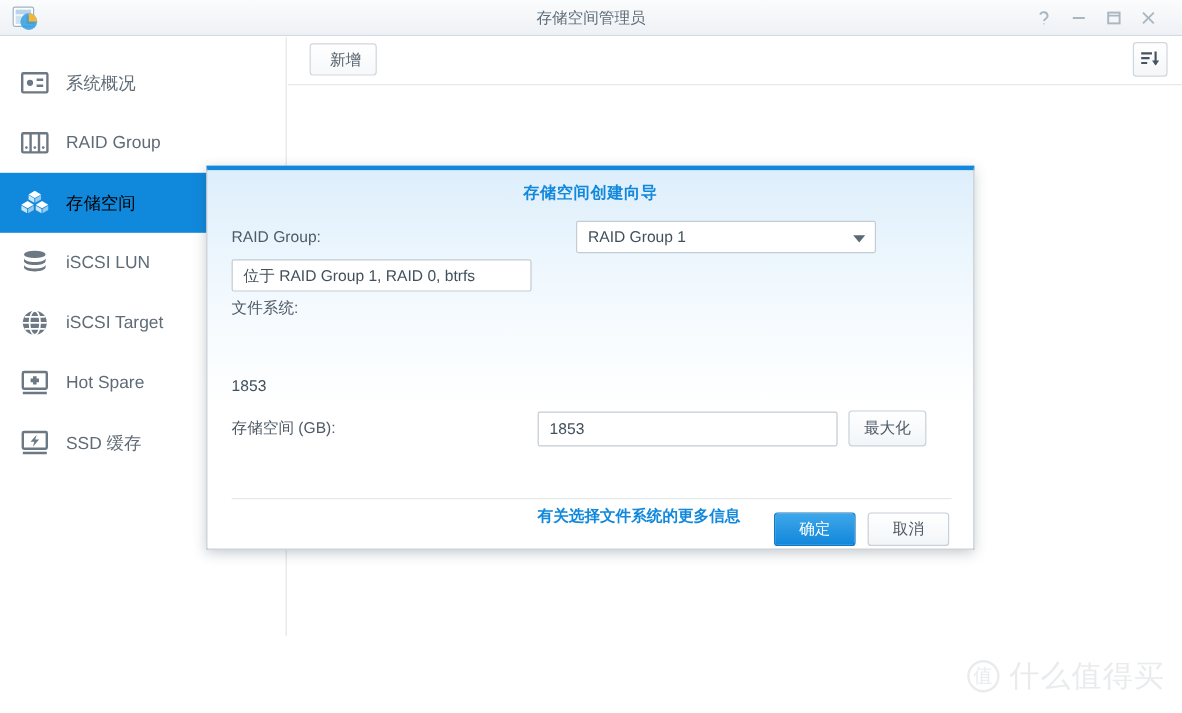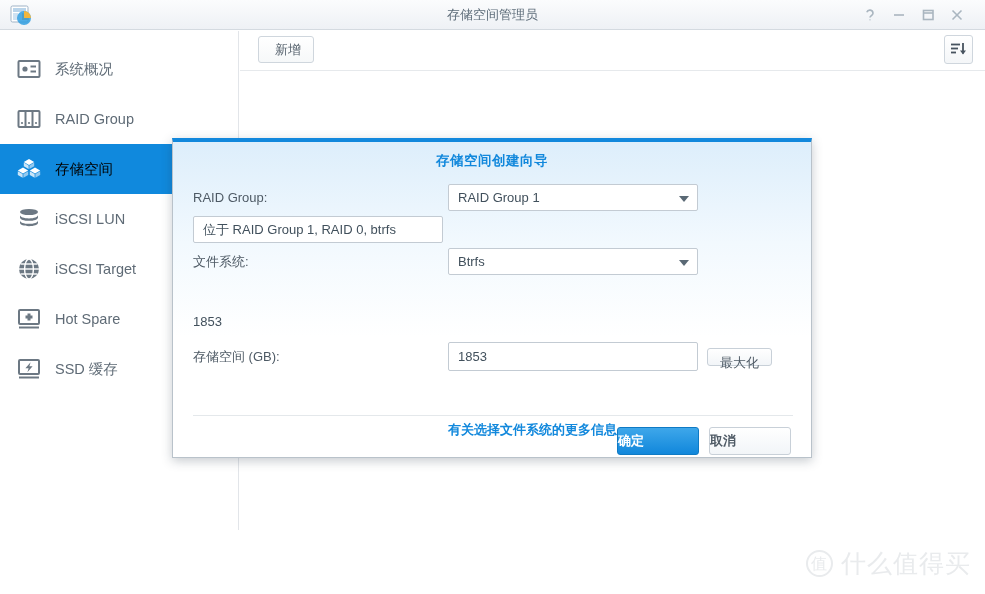--- a/index.html
+++ b/index.html
@@ -197,29 +197,29 @@
   .static-value { font-size: 13px; color: #41505c; }
 
   #fs-link {
     position: absolute; left: 275px; top: 279px;
     font-size: 13px;
     color: #1288dc;
     font-weight: bold;
     cursor: pointer;
   }
 
-  #row-raid   { top: 42px; }
+  #row-raid   { top: 42px; gap: 32px; }
   #row-desc   { top: 74px; }
   #row-fs     { top: 106px; }
   #row-max    { top: 172px; }
   #row-alloc  { top: 200px; }
 
   #max-button {
     margin-left: 9px;
-    width: 65px; height: 18px;
+    width: 65px; height: 30px;
     background: linear-gradient(to bottom, #ffffff 0%, #f2f5f8 100%);
     border: 1px solid #c8d0d8;
     border-radius: 3px;
     font-size: 13px;
     color: #4e5a65;
     line-height: 27px;
     text-align: center;
     cursor: pointer;
   }
   #alloc-field { width: 250px; height: 29px; line-height: 27px; }
@@ -227,27 +227,26 @@
   #dialog-sep {
     position: absolute; left: 20px; top: 273px;
     width: 600px; height: 1px;
     background: #e4e8eb;
   }
   #dialog-actions {
     position: absolute; right: 20px; top: 285px;
     display: flex;
   }
   .dlg-btn {
-    width: 82px; height: 28px;
+    width: 68px; height: 28px;
     border-radius: 3px;
     font-size: 13px;
     line-height: 26px;
-    text-align: left;
-    cursor: pointer;
-    font-weight: bold;
+    text-align: center;
+    cursor: pointer;
   }
   #ok-button {
     background: linear-gradient(to bottom, #3ea7ea 0%, #1187db 100%);
     border: 1px solid #0f7ac4;
     color: #ffffff;
     margin-right: 10px;
   }
   #cancel-button {
     background: linear-gradient(to bottom, #ffffff 0%, #f2f5f8 100%);
     border: 1px solid #c8d0d8;
@@ -432,24 +431,20 @@
       </div>
 
       <div class="form-row" id="row-desc">
         <div class="field text-input">
           <span>位于 RAID Group 1, RAID 0, btrfs</span>
         </div>
       </div>
 
       <div class="form-row" id="row-fs">
         <span class="form-label">文件系统:</span>
-        <div class="field">
-          <span>Btrfs</span>
-          <span class="caret"></span>
-        </div>
       </div>
 
       <div id="fs-link">有关选择文件系统的更多信息</div>
 
       <div class="form-row" id="row-max">
         <span class="static-value">1853</span>
       </div>
 
       <div class="form-row" id="row-alloc">
         <span class="form-label">存储空间 (GB):</span>

